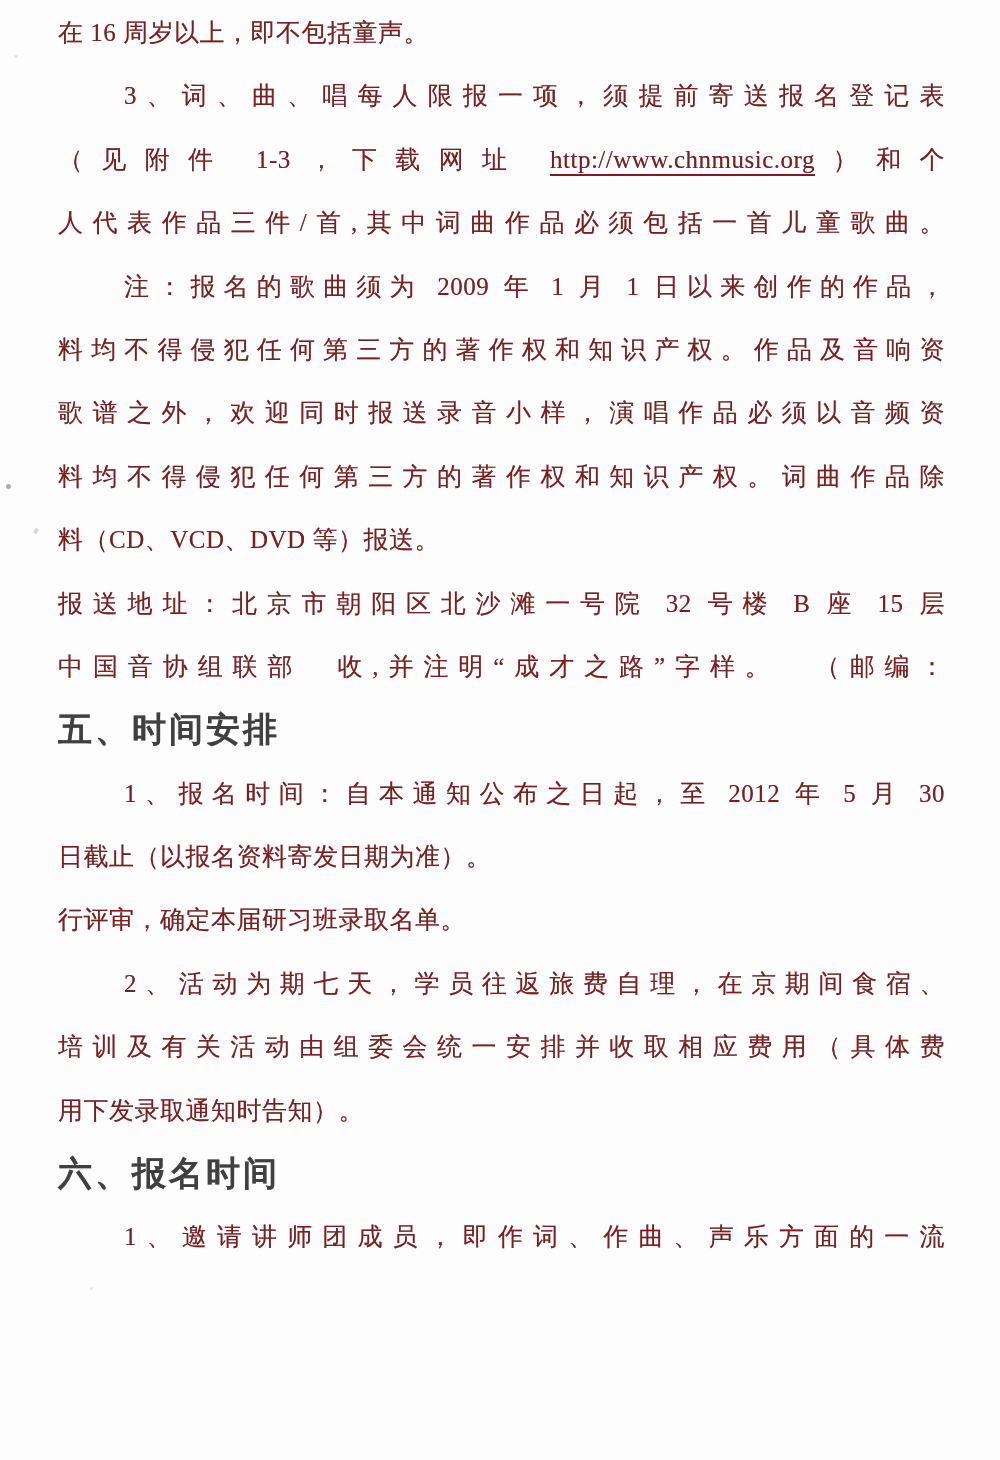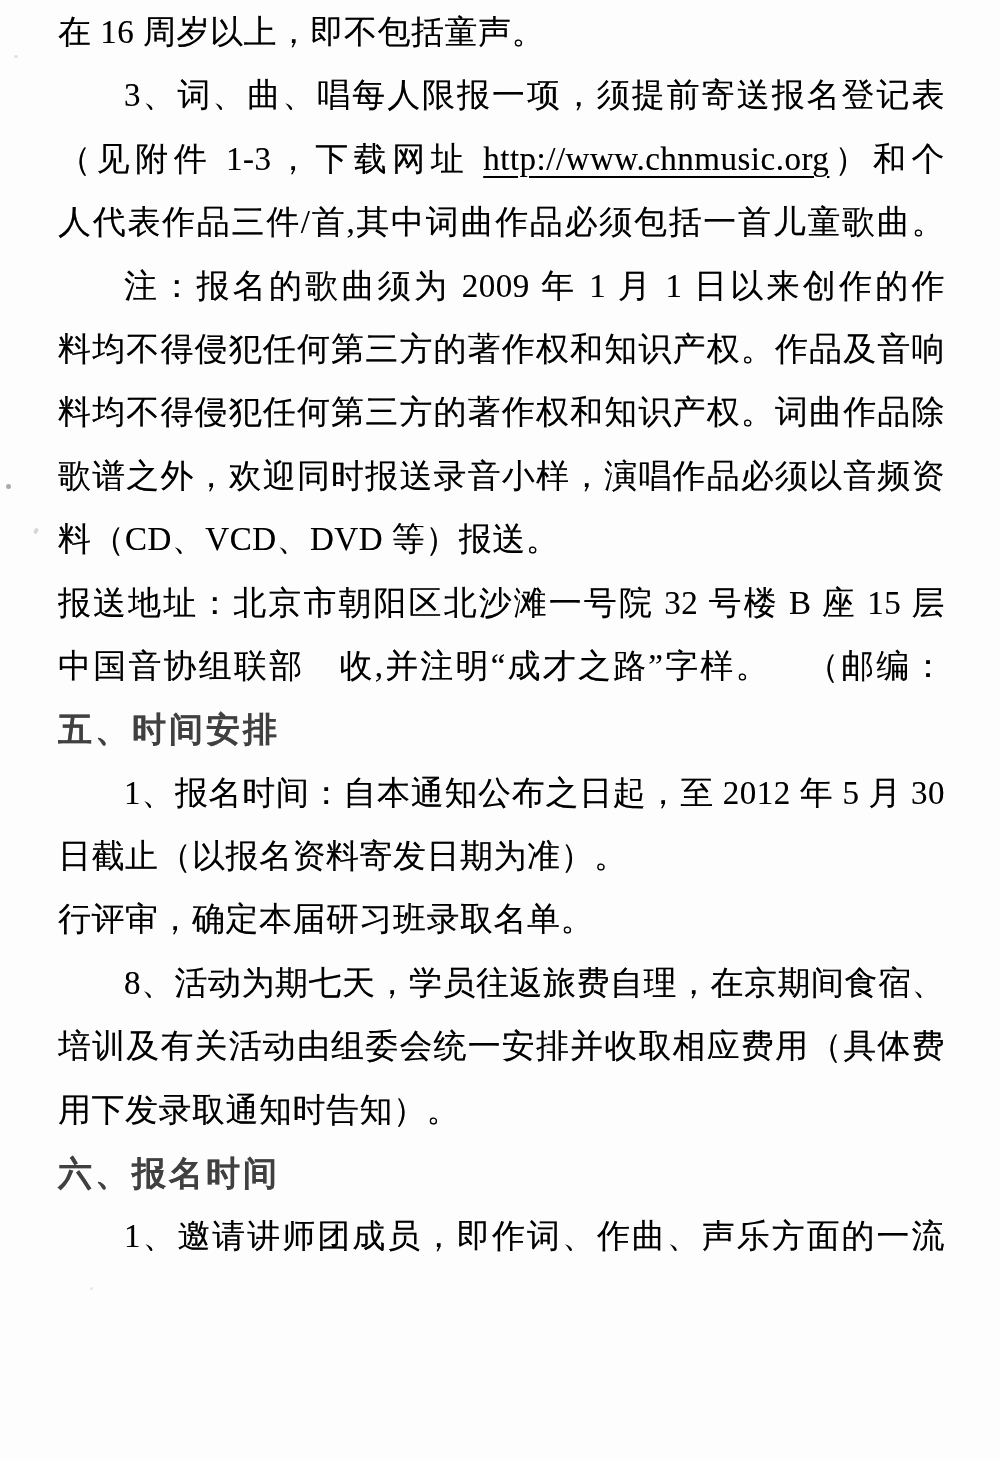--- a/index.html
+++ b/index.html
@@ -17,24 +17,24 @@
     padding: 1px 55px 0 58px;
     font-family: "Liberation Serif", "DejaVu Serif", serif;
     color: #2e2e2e;
   }
   .doc-body {
     width: 887px;
   }
   .line {
     height: 63.4px;
     line-height: 63.4px;
-    font-size: 33px;
+    font-size: 25px;
     letter-spacing: 0.5px;
     white-space: nowrap;
-    color: #000000;
+    color: #7f1d1d;
     text-shadow: 0 0 0.6px rgba(60,60,60,0.55);
   }
   .line.justify {
     white-space: normal;
     text-align: justify;
     text-align-last: justify;
     overflow: hidden;
   }
   .line.indent {
     padding-left: 66px;
@@ -73,28 +73,28 @@
   <div class="speck s2"></div>
   <div class="speck s3"></div>
   <div class="speck s4"></div>
   <div class="doc-body">
       <div class="line"><span>在 16 周岁以上，即不包括童声。</span></div>
       <div class="line indent justify"><span>3、词、曲、唱每人限报一项，须提前寄送报名登记表</span></div>
       <div class="line justify"><span>（见附件 1-3，下载网址 </span><span class="url">http://www.chnmusic.org</span><span>）和个</span></div>
       <div class="line justify"><span>人代表作品三件/首,其中词曲作品必须包括一首儿童歌曲。</span></div>
       <div class="line indent justify"><span>注：报名的歌曲须为 2009 年 1 月 1 日以来创作的作品，</span></div>
       <div class="line justify"><span>料均不得侵犯任何第三方的著作权和知识产权。作品及音响资</span></div>
+      <div class="line justify"><span>歌谱之外，欢迎同时报送录音小样，演唱作品必须以音频资</span></div>
       <div class="line justify"><span>料均不得侵犯任何第三方的著作权和知识产权。词曲作品除</span></div>
-      <div class="line justify"><span>歌谱之外，欢迎同时报送录音小样，演唱作品必须以音频资</span></div>
       <div class="line"><span>料（CD、VCD、DVD 等）报送。</span></div>
       <div class="line justify"><span>报送地址：北京市朝阳区北沙滩一号院 32 号楼 B 座 15 层</span></div>
       <div class="line justify"><span>中国音协组联部　收,并注明“成才之路”字样。　（邮编：</span></div>
       <div class="line bold"><span>五、时间安排</span></div>
       <div class="line indent justify"><span>1、报名时间：自本通知公布之日起，至 2012 年 5 月 30</span></div>
       <div class="line"><span>日截止（以报名资料寄发日期为准）。</span></div>
       <div class="line"><span>行评审，确定本届研习班录取名单。</span></div>
-      <div class="line indent justify"><span>8、活动为期七天，学员往返旅费自理，在京期间食宿、</span></div>
+      <div class="line indent justify"><span>2、活动为期七天，学员往返旅费自理，在京期间食宿、</span></div>
       <div class="line justify"><span>培训及有关活动由组委会统一安排并收取相应费用（具体费</span></div>
       <div class="line"><span>用下发录取通知时告知）。</span></div>
       <div class="line bold"><span>六、报名时间</span></div>
       <div class="line indent justify"><span>1、邀请讲师团成员，即作词、作曲、声乐方面的一流</span></div>
     </div>
 </div>
 
 </body></html>

